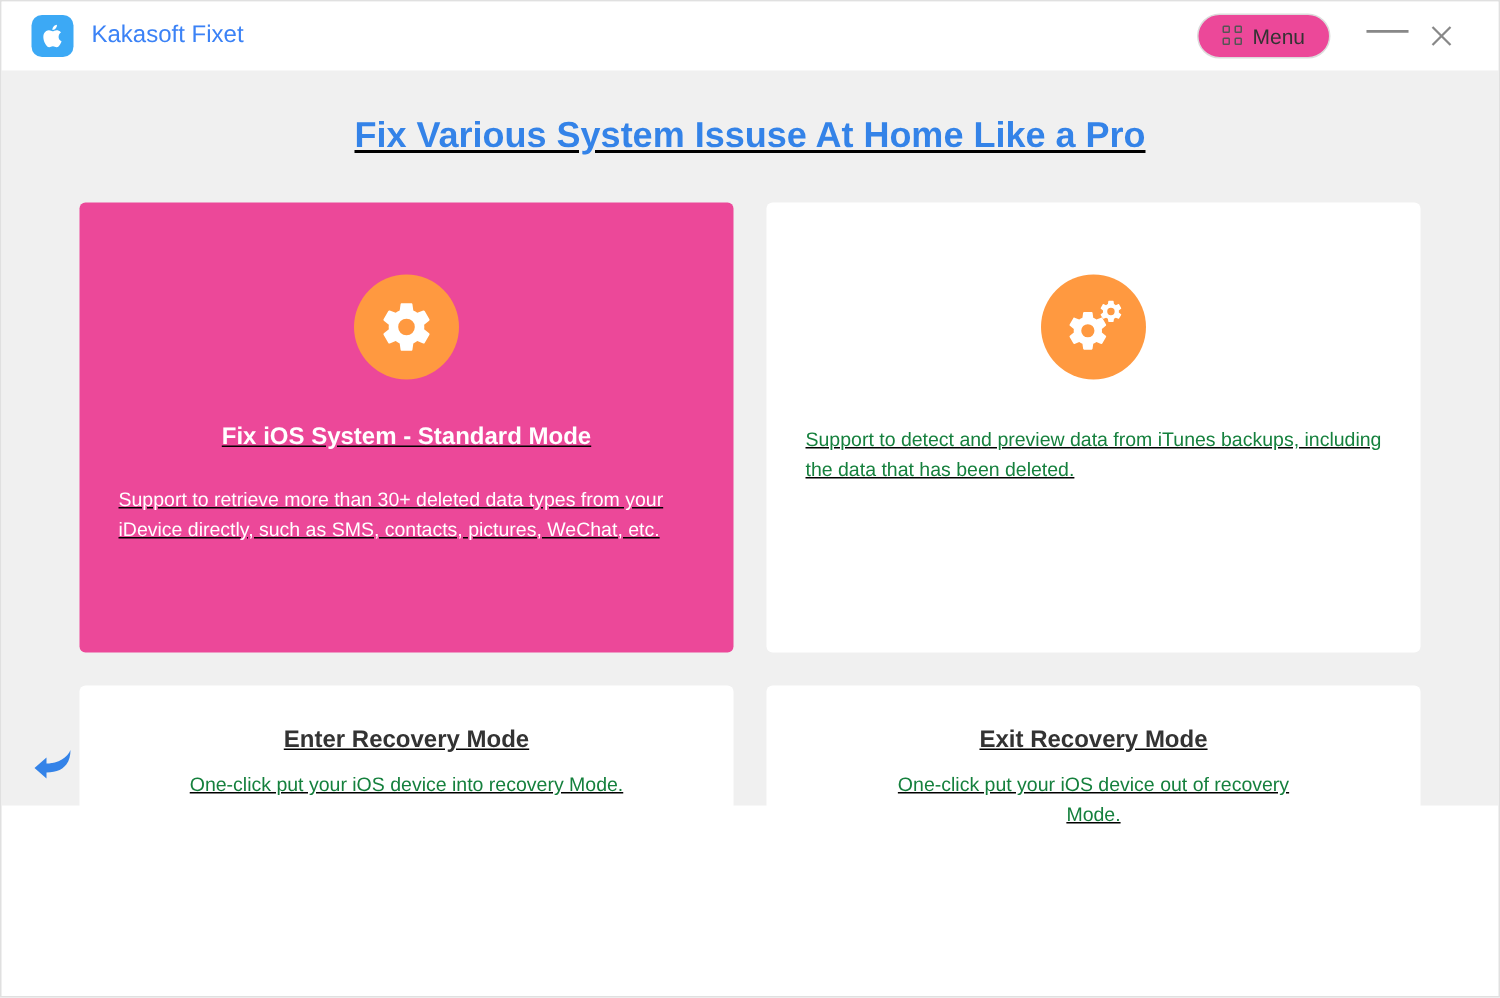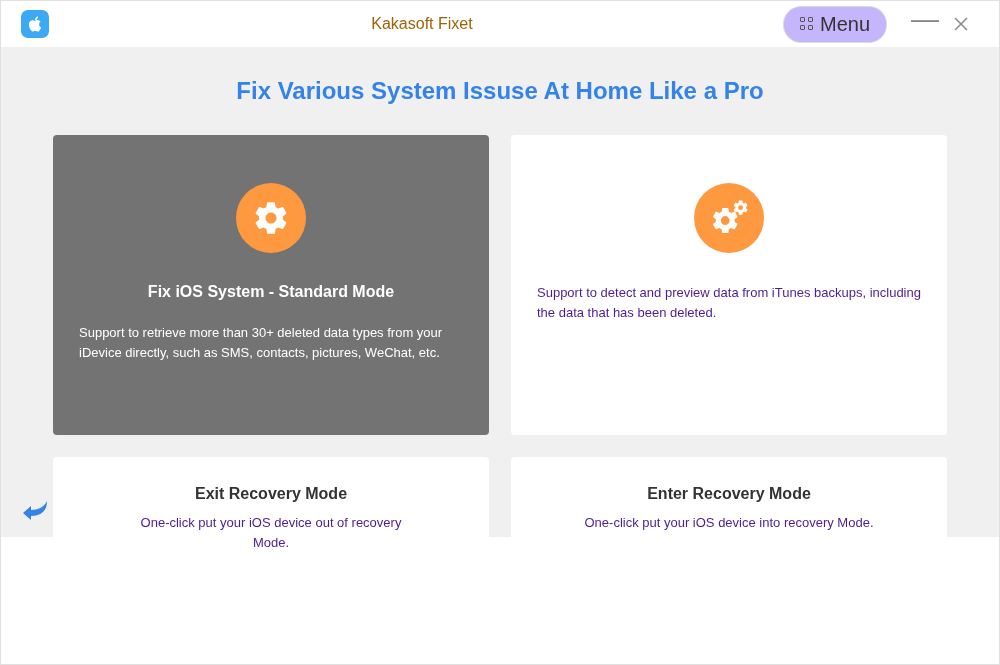--- a/index.html
+++ b/index.html
@@ -27,34 +27,33 @@
       height: 28px;
       background: #3ca9f5;
       border-radius: 7px;
       display: flex;
       align-items: center;
       justify-content: center;
       margin-right: 12px;
     }
     .app-title {
       font-size: 16px;
-      color: #a16207;
+      color: #3b82f6;
       font-weight: 400;
       flex: 1;
-      text-align: center;
     }
     .menu-btn {
       display: flex;
       align-items: center;
       gap: 6px;
-      background: #c4b5fd;
+      background: #ec4899;
       border: 1px solid #dcdcdc;
       border-radius: 18px;
       padding: 6px 16px;
-      font-size: 20px;
+      font-size: 14px;
       color: #333;
       cursor: pointer;
       margin-right: 20px;
     }
     .menu-icon {
       display: grid;
       grid-template-columns: repeat(2, 1fr);
       gap: 2px;
       width: 14px;
       height: 14px;
@@ -78,20 +77,21 @@
     .min-btn {
       font-size: 28px;
       line-height: 12px;
       padding-bottom: 10px;
     }
     .content-area {
       background: #f0f0f0;
       height: 490px;
       padding: 0 16px 0 16px;
       position: relative;
+      text-decoration: underline;
     }
     .main-heading {
       text-align: center;
       font-size: 24px;
       font-weight: 600;
       color: #3483e8;
       padding: 30px 0 30px 0;
     }
     .card-grid {
       display: grid;
@@ -100,21 +100,21 @@
       gap: 22px 22px;
       padding: 0 36px;
     }
     .card {
       background: #ffffff;
       border-radius: 4px;
       padding: 28px 26px;
       cursor: pointer;
     }
     .card.active {
-      background: #737373;
+      background: #ec4899;
       color: #ffffff;
     }
     .card-large {
       min-height: 300px;
     }
     .card-small {
       min-height: 120px;
     }
     .card-icon {
       width: 70px;
@@ -133,21 +133,21 @@
       margin-bottom: 22px;
       color: #333;
     }
     .card.active .card-title {
       color: #ffffff;
     }
     .card-desc {
       font-size: 13px;
       line-height: 1.5;
       text-align: left;
-      color: #4c1d95;
+      color: #15803d;
     }
     .card.active .card-desc {
       color: #ffffff;
     }
     .card-small .card-title {
       margin-bottom: 10px;
     }
     .card-small .card-desc {
       text-align: center;
     }
@@ -214,29 +214,29 @@
           <g transform="translate(16,2) scale(0.45)">
             <path d="M12,15.5A3.5,3.5 0 0,1 8.5,12A3.5,3.5 0 0,1 12,8.5A3.5,3.5 0 0,1 15.5,12A3.5,3.5 0 0,1 12,15.5M19.43,12.97C19.47,12.65 19.5,12.33 19.5,12C19.5,11.67 19.47,11.34 19.43,11L21.54,9.37C21.73,9.22 21.78,8.95 21.66,8.73L19.66,5.27C19.54,5.05 19.27,4.96 19.05,5.05L16.56,6.05C16.04,5.66 15.5,5.32 14.87,5.07L14.5,2.42C14.46,2.18 14.25,2 14,2H10C9.75,2 9.54,2.18 9.5,2.42L9.13,5.07C8.5,5.32 7.96,5.66 7.44,6.05L4.95,5.05C4.73,4.96 4.46,5.05 4.34,5.27L2.34,8.73C2.21,8.95 2.27,9.22 2.46,9.37L4.57,11C4.53,11.34 4.5,11.67 4.5,12C4.5,12.33 4.53,12.65 4.57,12.97L2.46,14.63C2.27,14.78 2.21,15.05 2.34,15.27L4.34,18.73C4.46,18.95 4.73,19.03 4.95,18.95L7.44,17.94C7.96,18.34 8.5,18.68 9.13,18.93L9.5,21.58C9.54,21.82 9.75,22 10,22H14C14.25,22 14.46,21.82 14.5,21.58L14.87,18.93C15.5,18.67 16.04,18.34 16.56,17.94L19.05,18.95C19.27,19.03 19.54,18.95 19.66,18.73L21.66,15.27C21.78,15.05 21.73,14.78 21.54,14.63L19.43,12.97Z"></path>
           </g>
         </svg>
       </div>
       <div class="card-desc">Support to detect and preview data from iTunes backups, including the data that has been deleted.</div>
     </div>
 
     <div class="card card-small">
       <div class="card-small-inner">
+        <div class="card-title">Enter Recovery Mode</div>
+        <div class="card-desc">One-click put your iOS device into recovery Mode.</div>
+      </div>
+    </div>
+
+    <div class="card card-small">
+      <div class="card-small-inner">
         <div class="card-title">Exit Recovery Mode</div>
         <div class="card-desc">One-click put your iOS device out of recovery Mode.</div>
-      </div>
-    </div>
-
-    <div class="card card-small">
-      <div class="card-small-inner">
-        <div class="card-title">Enter Recovery Mode</div>
-        <div class="card-desc">One-click put your iOS device into recovery Mode.</div>
       </div>
     </div>
 
   </div>
 
   <div class="back-arrow">
     <svg width="28" height="22" viewBox="0 0 28 22" fill="#3483e8">
       <path d="M 2 14 L 10 7 L 10 11 C 18 11 24 7 26 2 C 26 12 20 17 10 17 L 10 21 Z"></path>
     </svg>
   </div>

